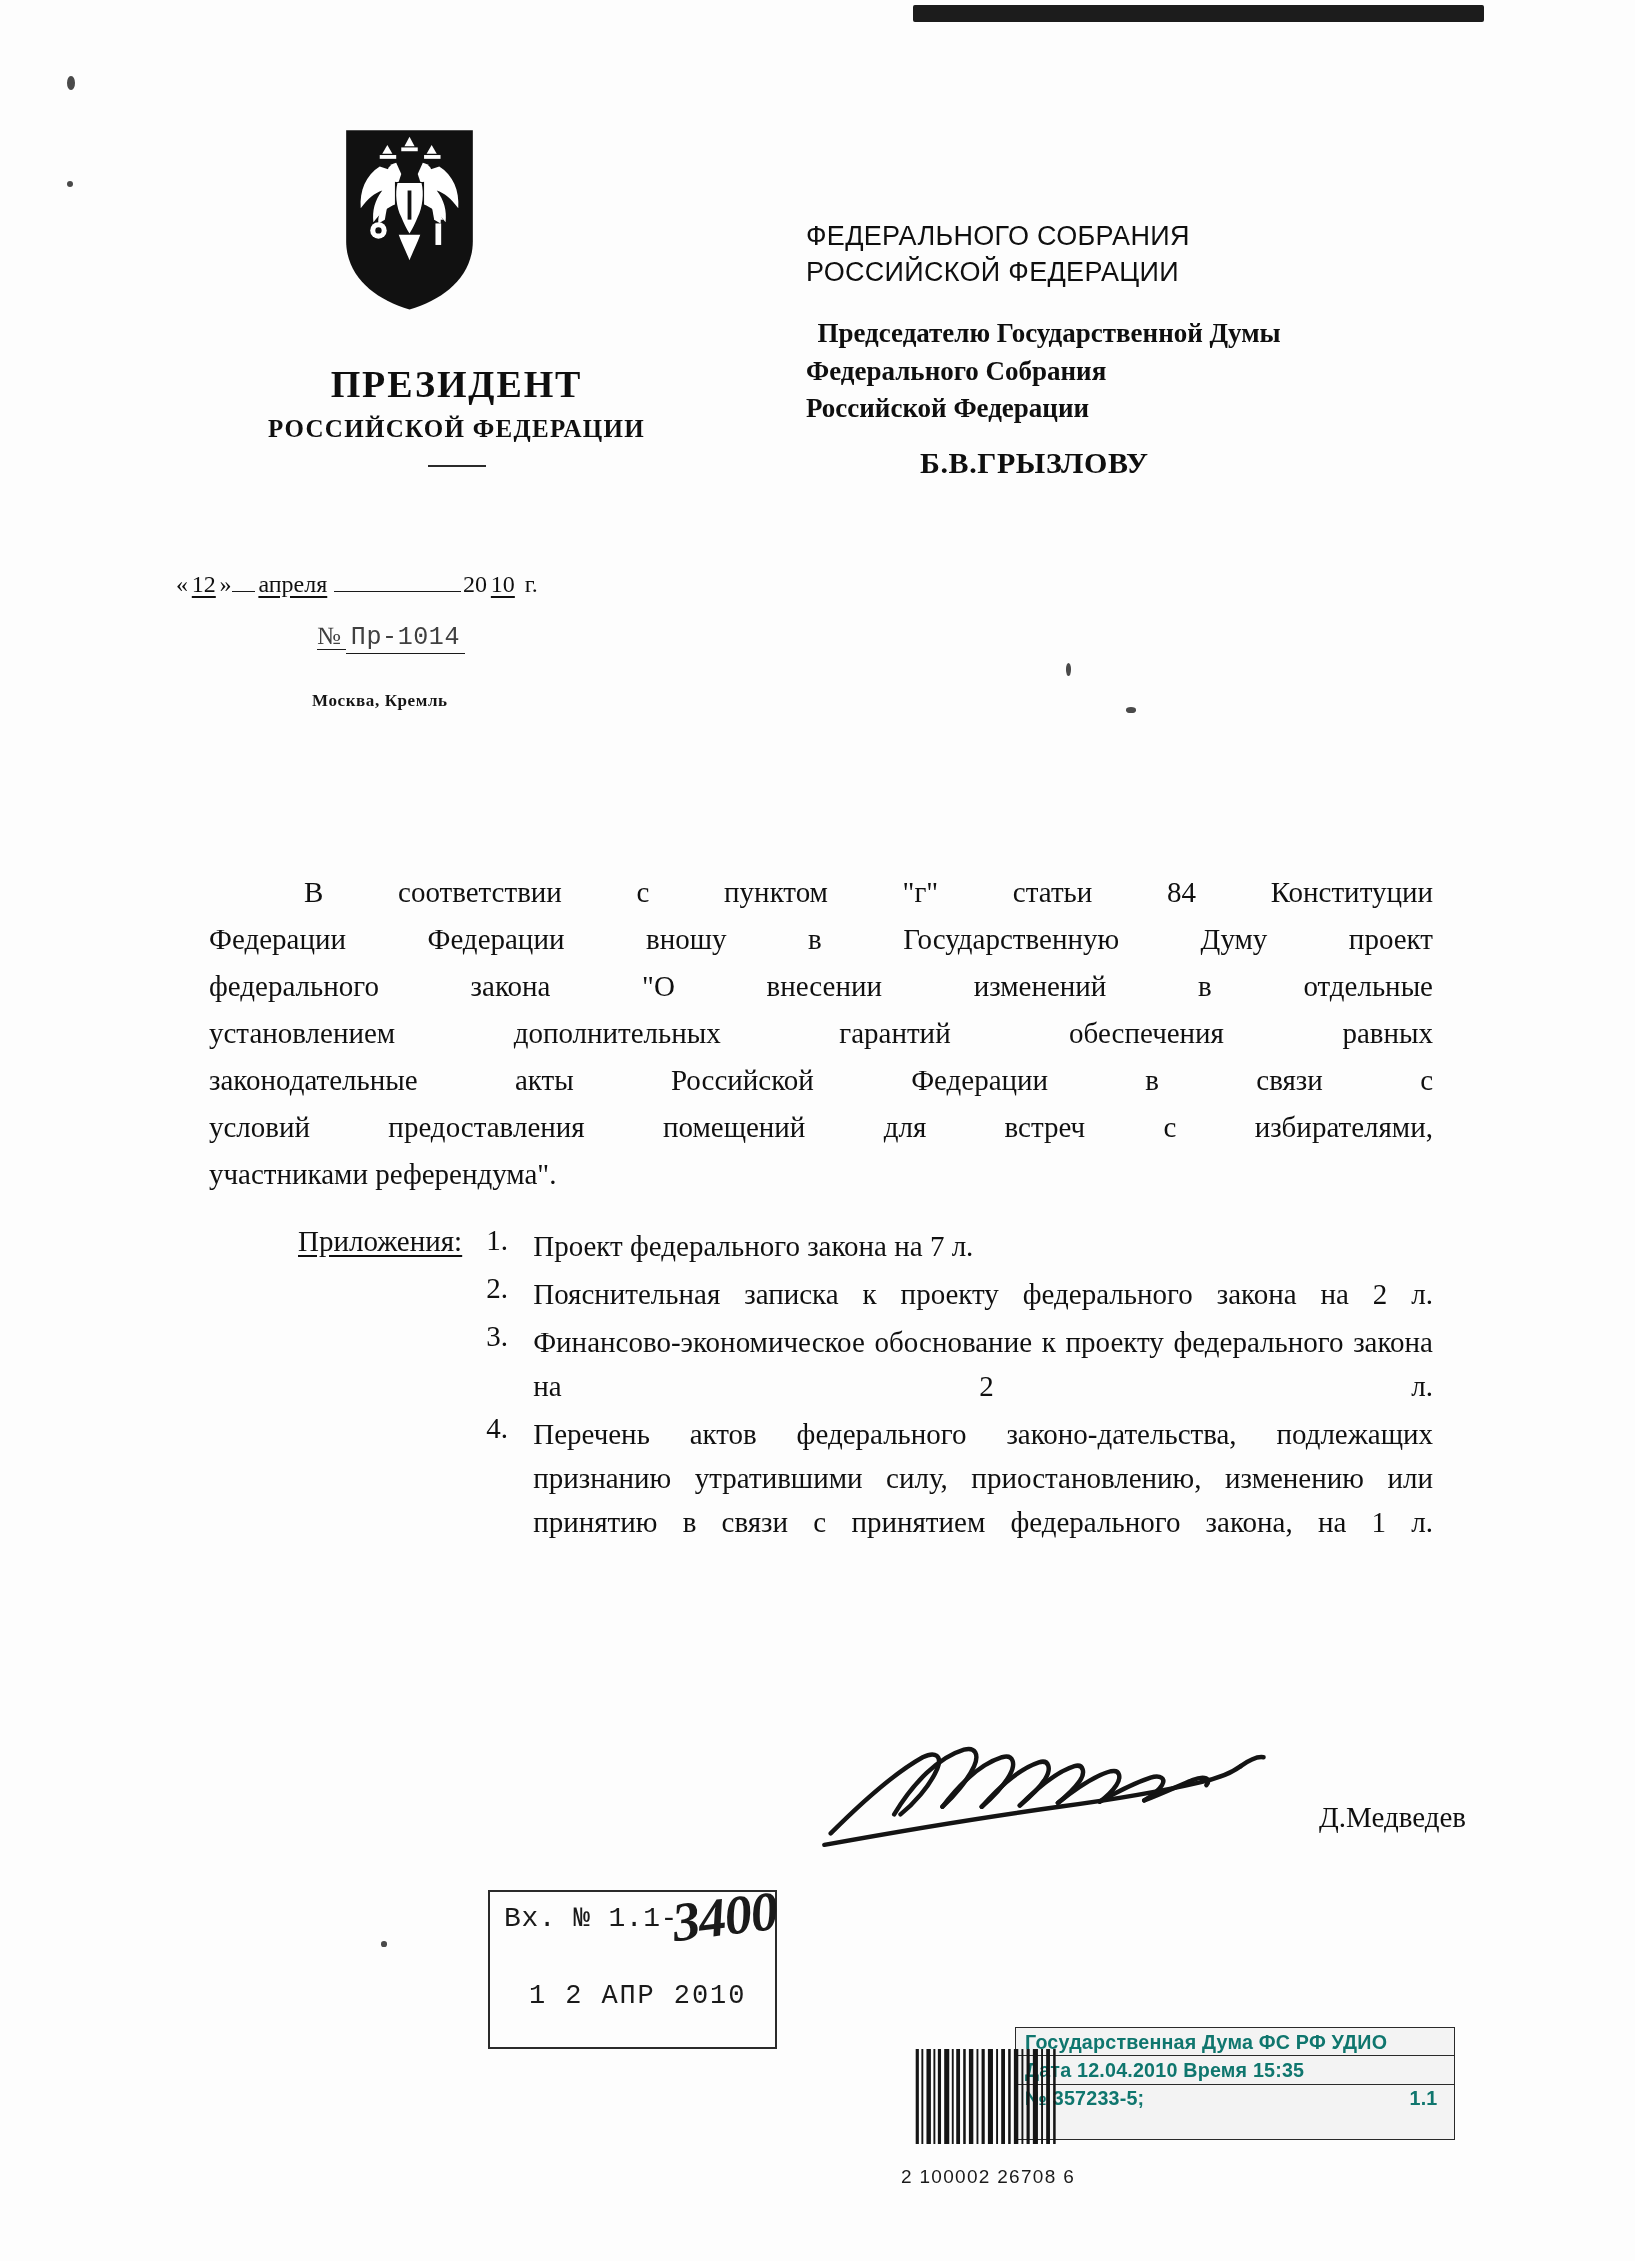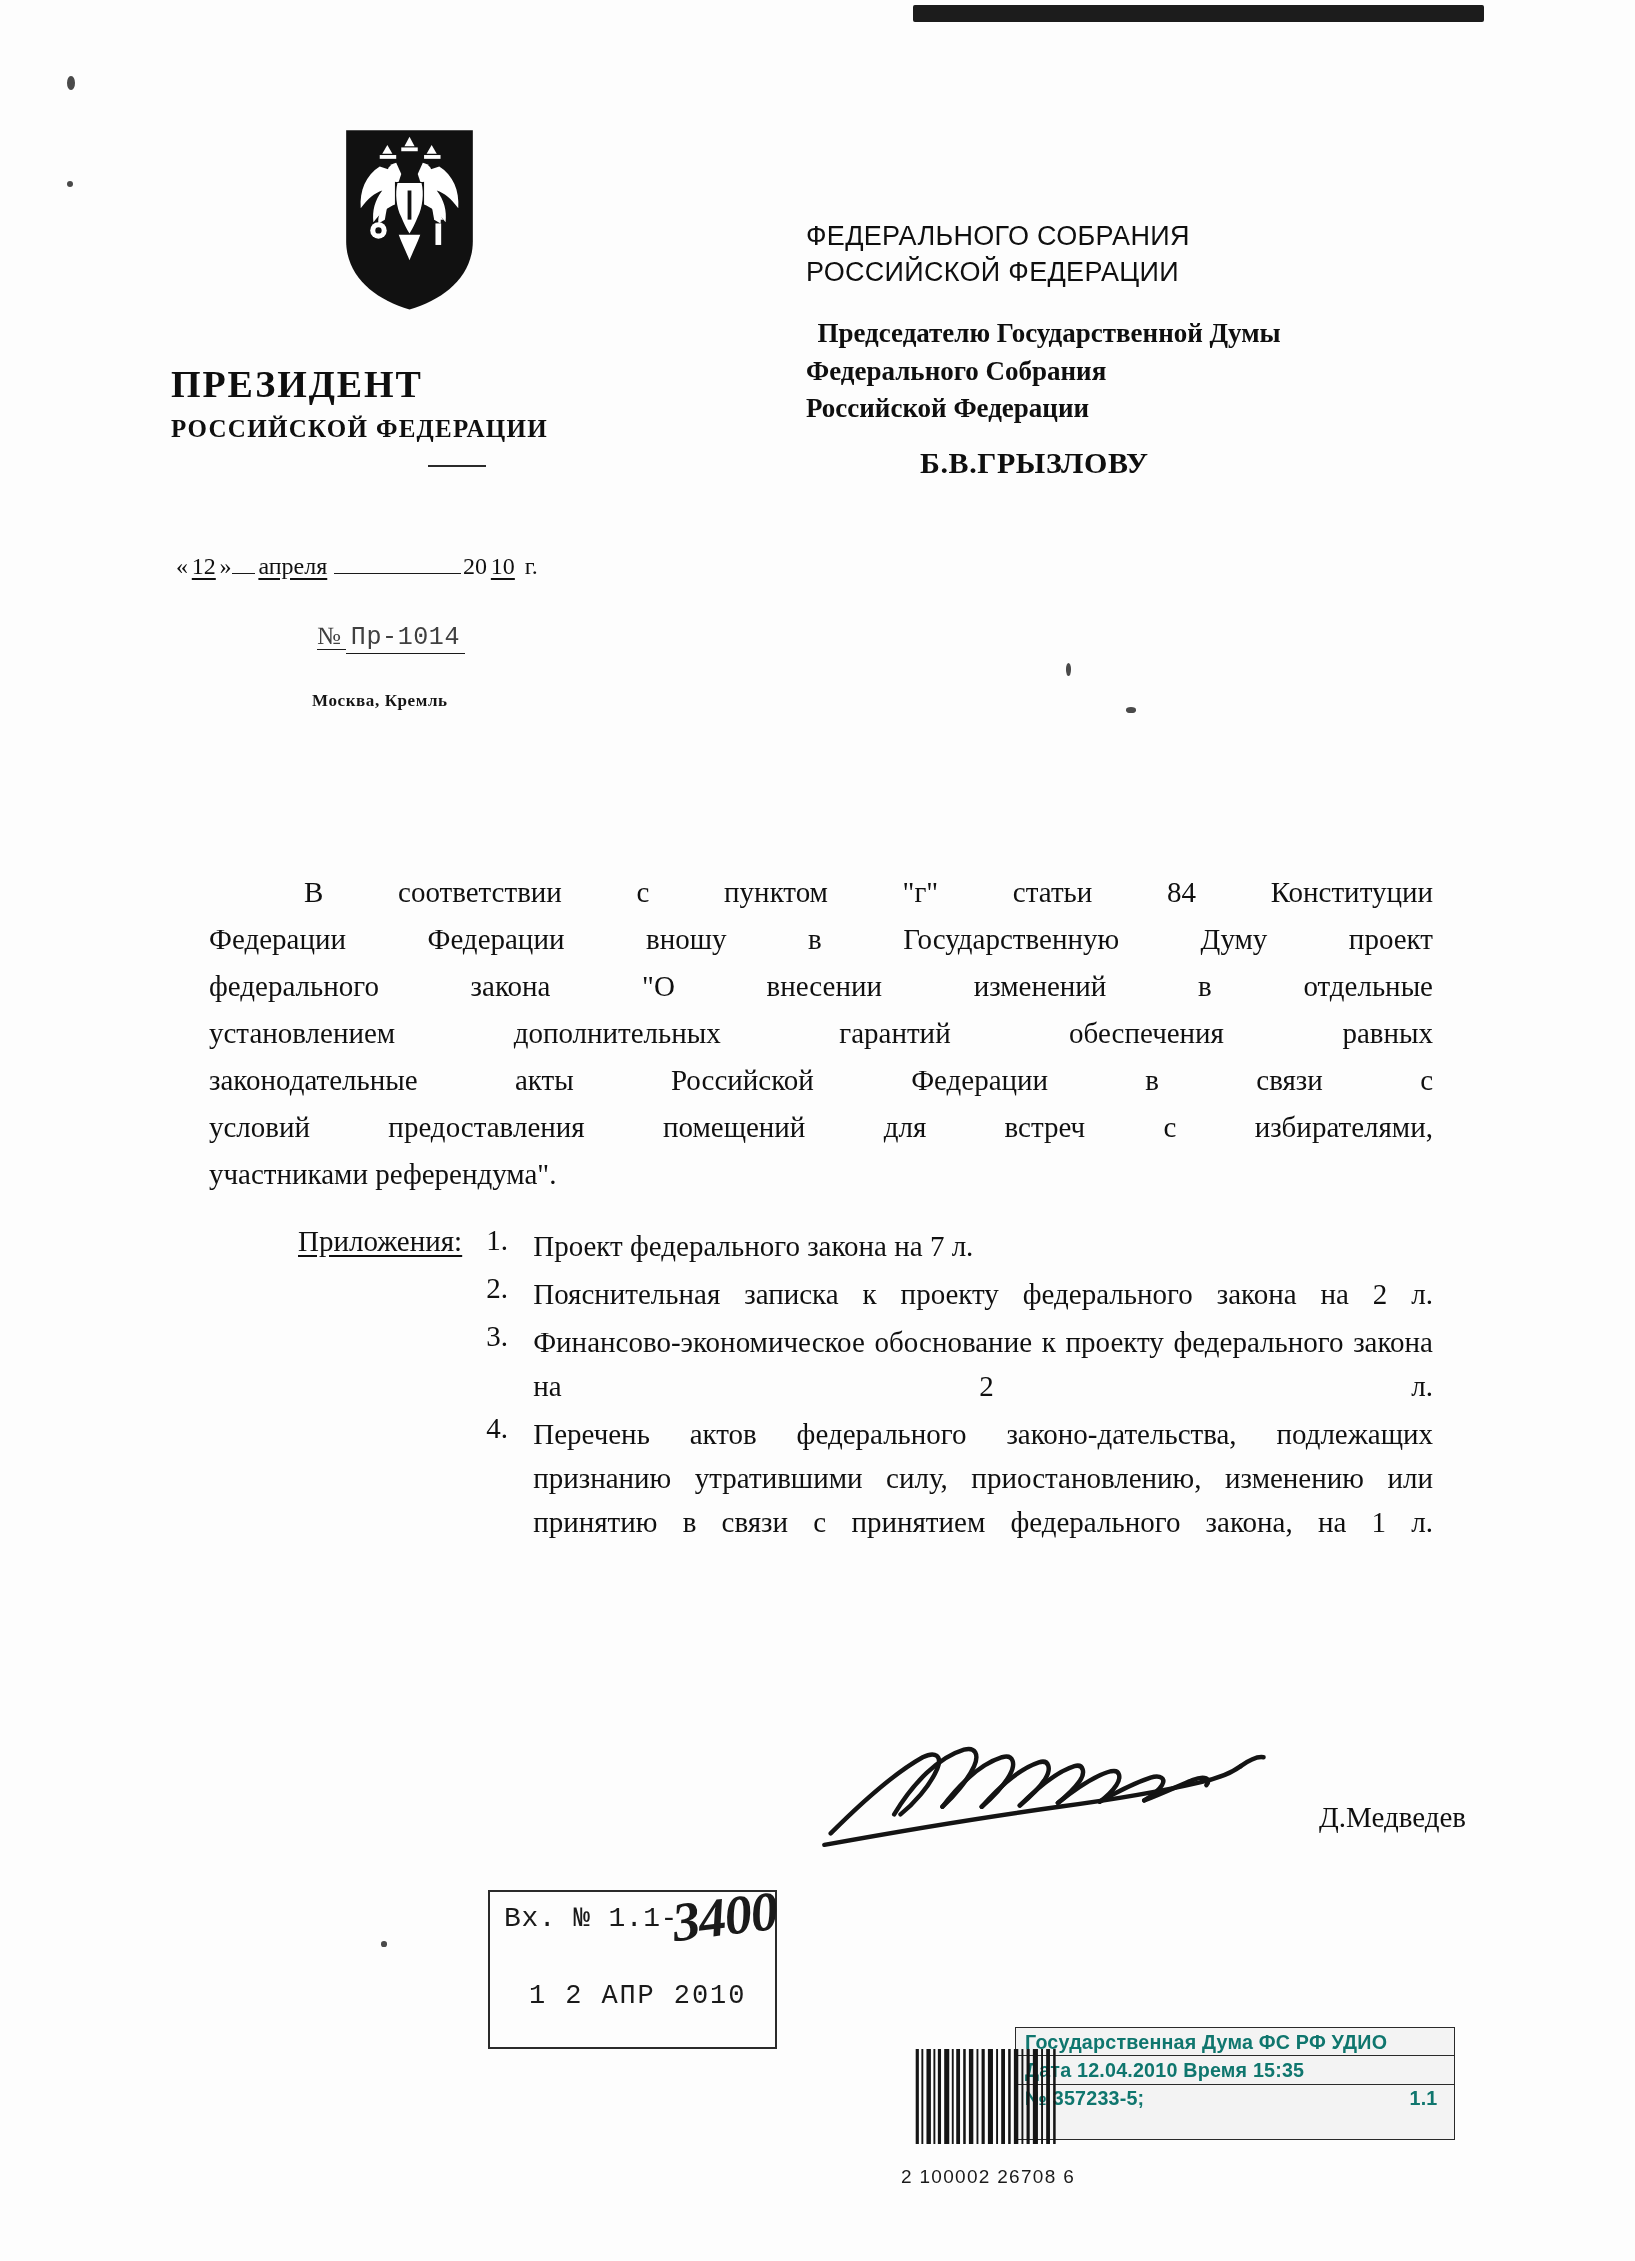--- a/index.html
+++ b/index.html
@@ -46,20 +46,21 @@
     height: 184px;
   }
   .emblem svg { display: block; }
 
   
   .letterhead {
     position: absolute;
     left: 171px;
     top: 362px;
     width: 571px;
+    text-align: center;
   }
   .lh-president {
     font-family: "Liberation Serif", serif;
     font-weight: bold;
     font-size: 38px;
     letter-spacing: 1.9px;
     color: #0f0f0f;
   }
   .lh-rf {
     font-family: "Liberation Serif", serif;
@@ -73,21 +74,21 @@
     width: 58px;
     height: 2.5px;
     background: #2a2a2a;
     margin: 21.6px auto 0 auto;
   }
 
   
   .date-line {
     position: absolute;
     left: 176px;
-    top: 553px;
+    top: 571px;
     width: 482px;
     font-size: 24px;
     color: #101010;
     white-space: nowrap;
   }
   .date-line .written {
     font-family: "Liberation Serif", serif;
     text-decoration: underline;
     text-underline-offset: 4.4px;
     padding: 0 3.8px;

